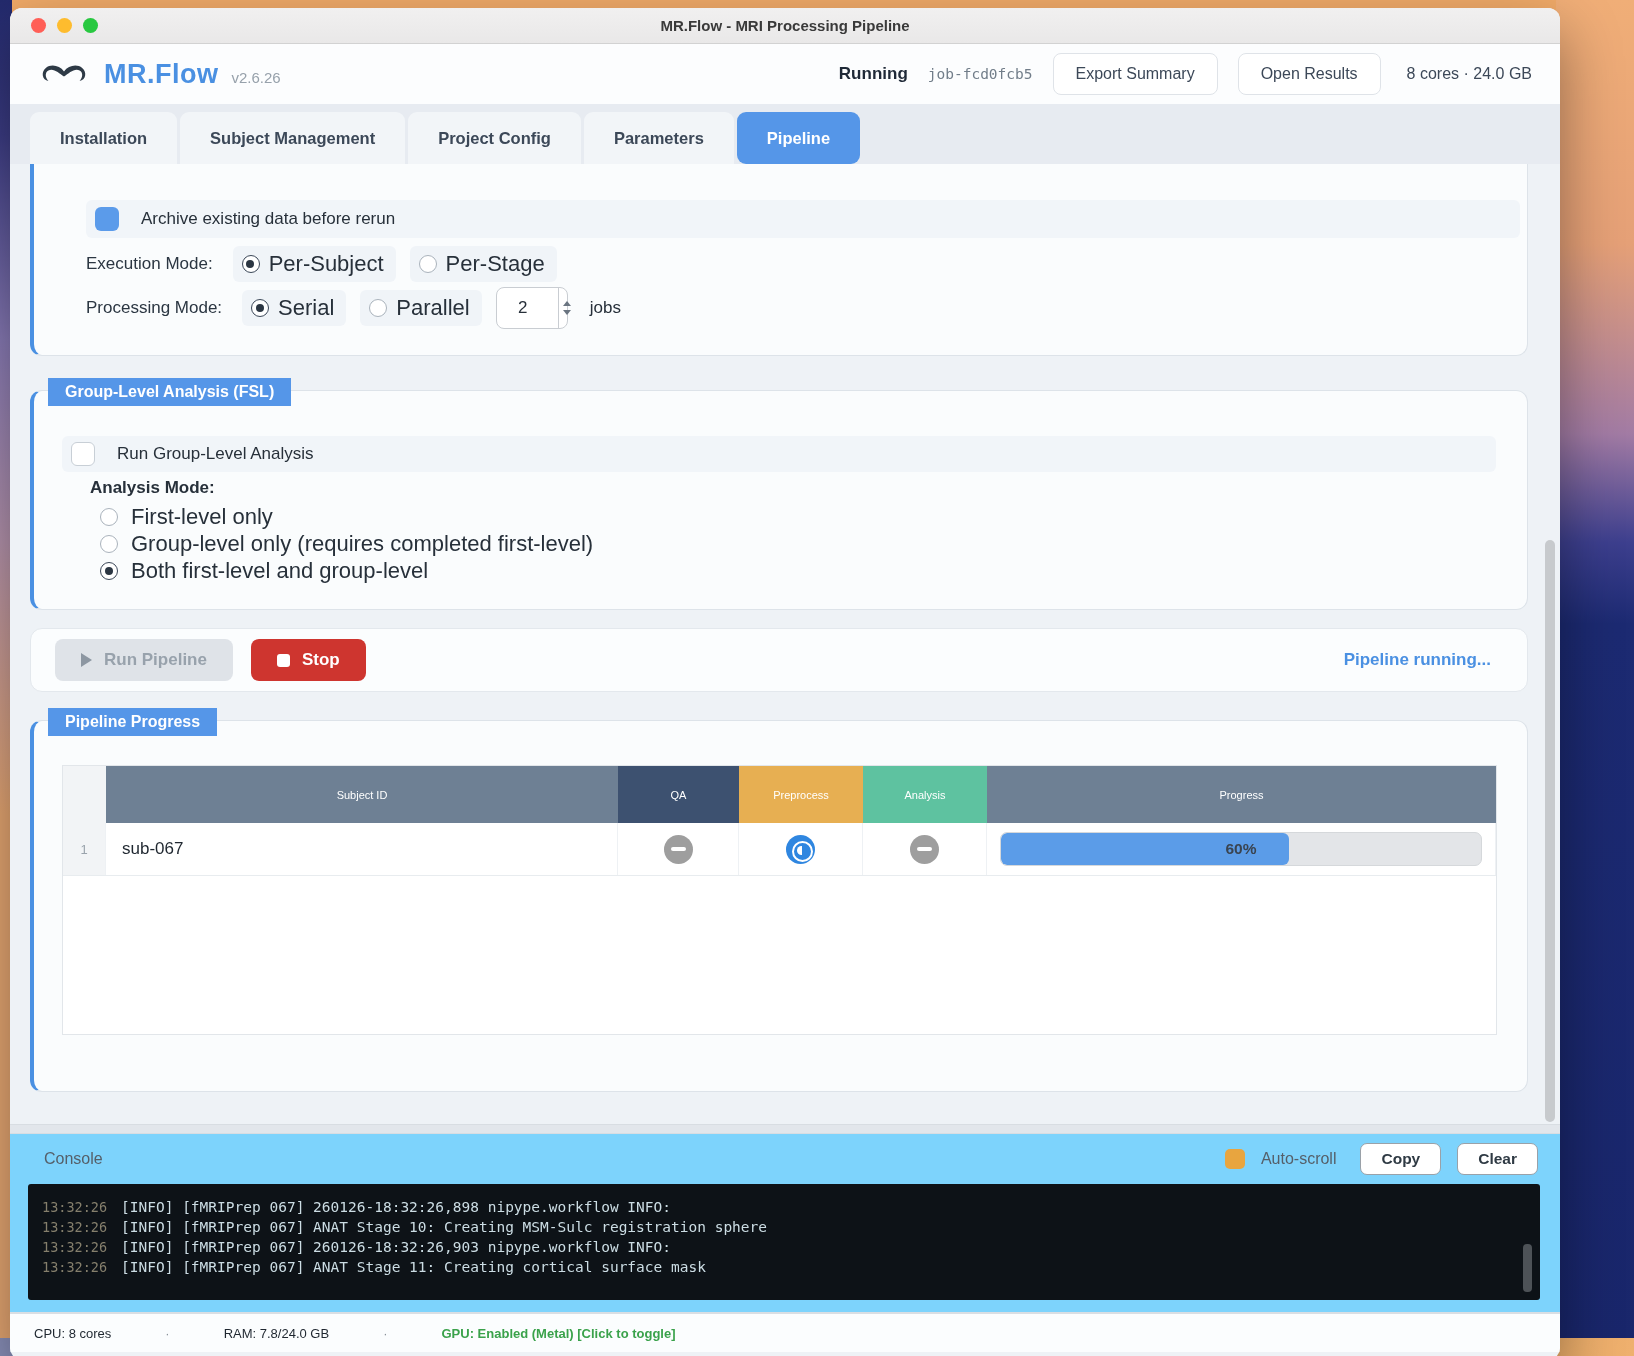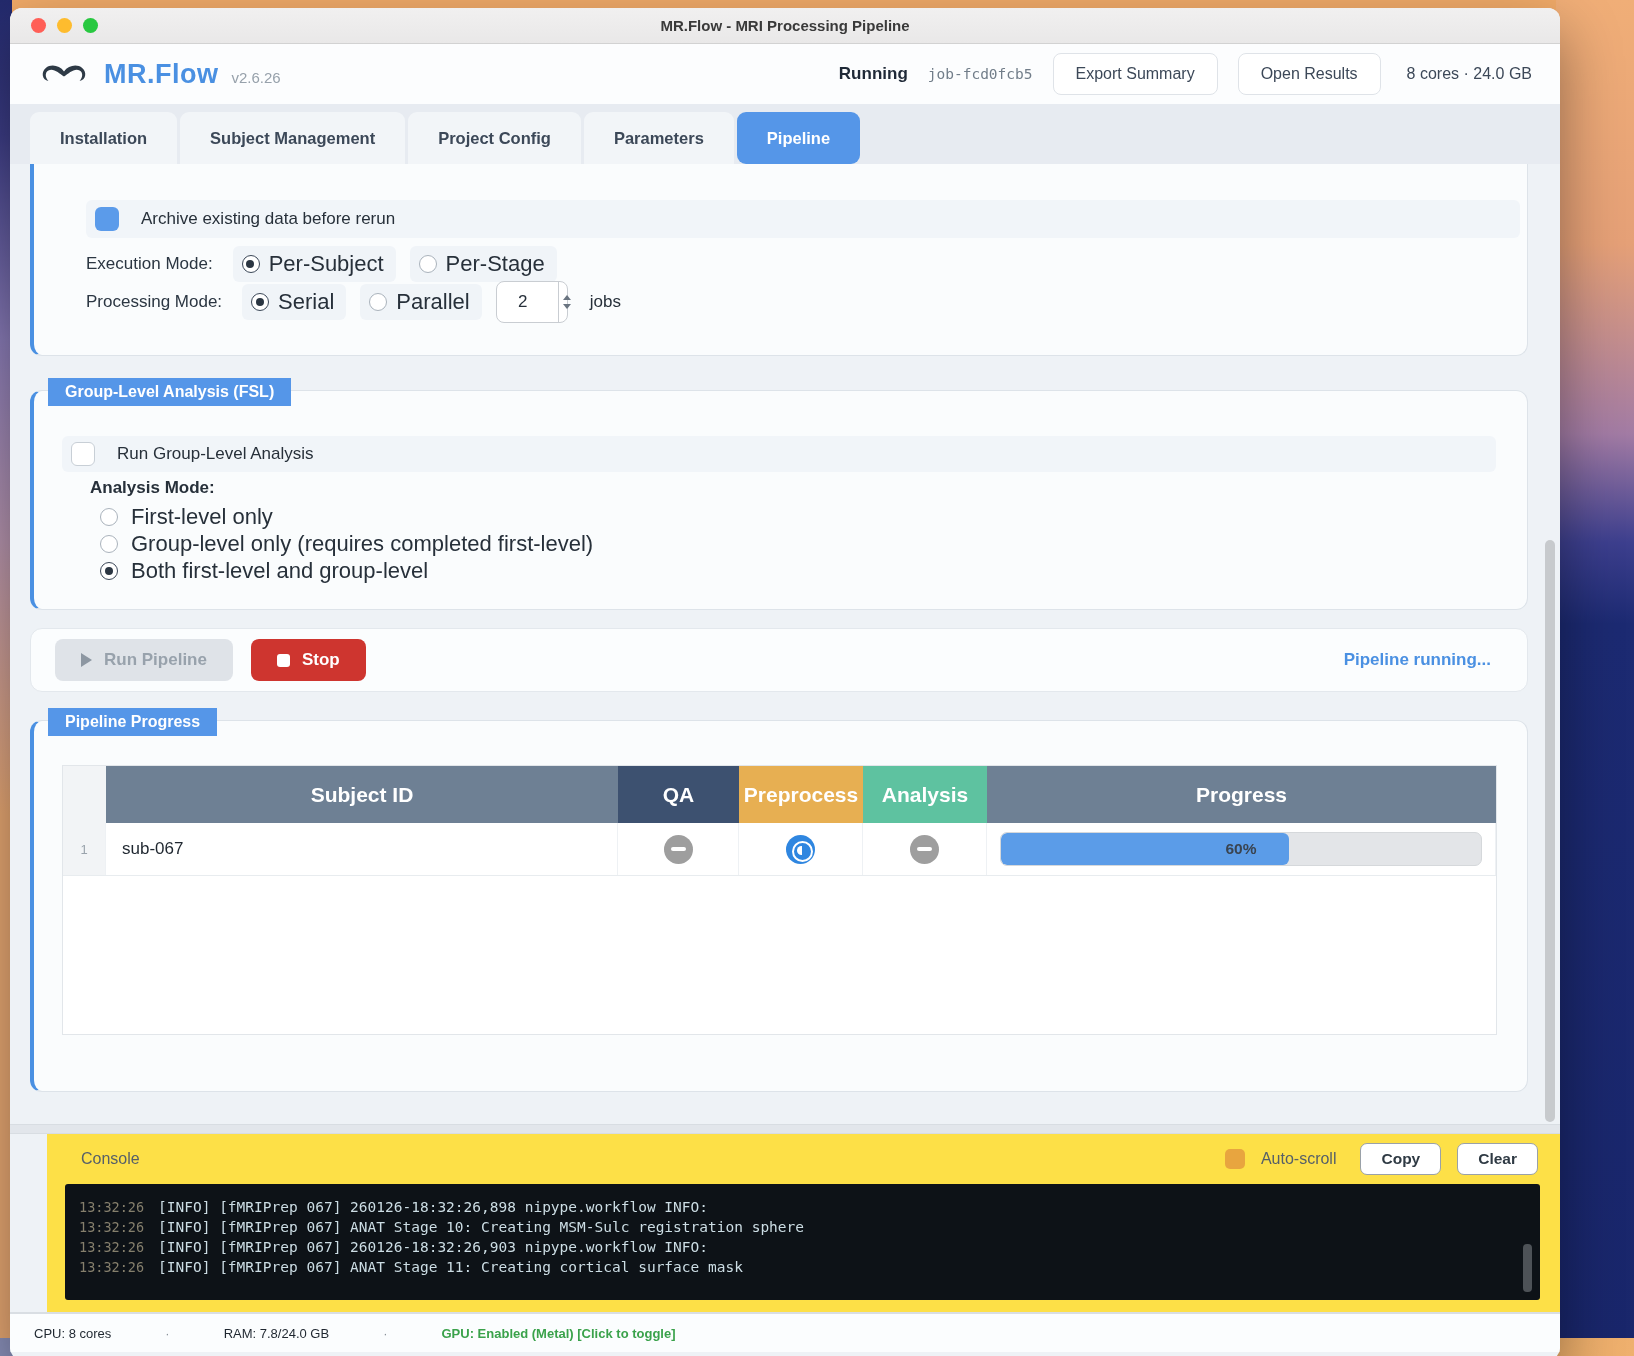--- a/index.html
+++ b/index.html
@@ -64,21 +64,21 @@
     display:flex; align-items:center; padding-left:9px; gap:22px; }
   .row-archive { top:36px; height:38px; }
   .row-rungroup { top:272px; height:36px; }
   .chk { width:24px; height:24px; border-radius:6px; }
   .chk.checked { background:#5b9bea; }
   .chk.unchecked { background:#fff; border:1.5px solid #c8cfd6; }
   .chk-label { font-size:17px; color:#27303a; }
 
   .opt-row { position:absolute; display:flex; align-items:center; gap:14px; }
   .row-exec { left:52px; top:84px; height:32px; }
-  .row-proc { left:52px; top:116px; height:44px; }
+  .row-proc { left:52px; top:122px; height:44px; }
   .opt-label { font-size:17px; color:#2b3642; margin-right:6px; }
   .radio-chip { display:flex; align-items:center; gap:9px; background:#f0f4f8; border-radius:6px; padding:5px 12px 5px 9px; }
   .radio { width:18px; height:18px; border-radius:50%; background:#fff; border:1.5px solid #aab3bc; position:relative; }
   .radio.sel { border:1.5px solid #3c4858; }
   .radio.sel::after { content:""; position:absolute; left:3.5px; top:3.5px; width:8px; height:8px; border-radius:50%; background:#2b3642; }
   .radio-label { font-size:22px; color:#27303a; }
 
   .jobs-input { width:72px; height:42px; border:1.5px solid #c9cdd2; border-radius:8px; background:#fff;
     font-size:17px; color:#27303a; text-align:center; font-family:inherit; padding-right:18px; }
   .stepper { position:relative; margin-left:-24px; width:18px; height:42px; border-left:1.5px solid #c9cdd2;
@@ -99,21 +99,21 @@
     font-size:17px; font-weight:bold; font-family:inherit; display:flex; align-items:center; gap:12px; }
   .play-tri { width:0; height:0; border-top:7px solid transparent; border-bottom:7px solid transparent; border-left:11px solid #8d97a2; }
   .btn-stop { height:42px; padding:0 26px; margin-left:18px; background:#ce352f; color:#fff; border:none; border-radius:8px;
     font-size:17px; font-weight:bold; font-family:inherit; display:flex; align-items:center; gap:12px; cursor:pointer; }
   .stop-sq { width:13px; height:13px; background:#fff; border-radius:3px; }
   .pipeline-running { margin-left:auto; font-size:17px; font-weight:bold; color:#4a90e2; }
 
   
   .table-wrap { position:absolute; left:52px; top:601px; width:1435px; height:270px; background:#fff; border:1px solid #e2e6ea; }
   .t-head { display:flex; height:57px; }
-  .t-head .c { display:flex; align-items:center; justify-content:center; color:#fff; font-size:21px; font-weight:bold; }
+  .t-head .c { display:flex; align-items:center; justify-content:center; color:#fff; font-size:11px; font-weight:normal; }
   .c-num { width:43px; flex:0 0 43px; background:#f2f4f6; }
   .c-sub { width:512px; flex:0 0 512px; }
   .c-qa { width:121px; flex:0 0 121px; }
   .c-pre { width:124px; flex:0 0 124px; }
   .c-ana { width:124px; flex:0 0 124px; }
   .c-prog { flex:1; }
   .h-sub,.h-prog { background:#6e8094; }
   .h-qa { background:#3d5170; }
   .h-pre { background:#e7af52; }
   .h-ana { background:#5ec2a0; }
@@ -129,21 +129,21 @@
   .st-running::before { content:""; position:absolute; left:11px; top:11px; width:4.5px; height:9px; background:#fff; border-radius:5px 0 0 5px; z-index:2; }
   .prog-track { width:482px; height:34px; background:#e3e5e8; border:1px solid #d5d8db; border-radius:7px; position:relative; overflow:hidden; }
   .prog-fill { position:absolute; left:0; top:0; bottom:0; background:#5b9ce8; border-radius:6px; }
   .prog-label { position:absolute; left:0; right:0; top:0; bottom:0; display:flex; align-items:center; justify-content:center;
     font-size:15.5px; font-weight:bold; color:#3a4450; }
 
   .main-scrollthumb { position:absolute; right:5px; top:376px; width:10px; height:582px; background:#c7cacd; border-radius:5px; }
 
   
   .splitter { height:10px; flex:0 0 10px; background:#e2e6eb; border-top:1px solid #d8dde2; border-bottom:1px solid #d8dde2; }
-  .console-panel { height:178px; flex:0 0 178px; background:#fde047; display:flex; flex-direction:column;margin-left:37px; }
+  .console-panel { height:178px; flex:0 0 178px; background:#7dd3fc; display:flex; flex-direction:column; }
   .console-head { height:50px; display:flex; align-items:center; padding:0 22px 0 34px; }
   .console-title { font-size:16px; color:#555f69; }
   .console-ctrls { margin-left:auto; display:flex; align-items:center; gap:16px; }
   .chk-amber { width:20px; height:20px; border-radius:5px; background:#e8a53f; }
   .autoscroll-label { font-size:16px; color:#555f69; margin-right:8px; }
   .cbtn { height:32px; padding:0 20px; background:#fff; border:1.5px solid #9aa1a8; border-radius:7px;
     font-size:15.5px; font-weight:bold; color:#2f3a44; font-family:inherit; cursor:pointer; }
   .console-box { margin:0 20px 0 18px; height:116px; background:#0d1217; border-radius:3px; position:relative; overflow:hidden;
     padding:13px 0 0 14px; }
   .log-line { display:flex; gap:14px; line-height:20px; white-space:pre; }

